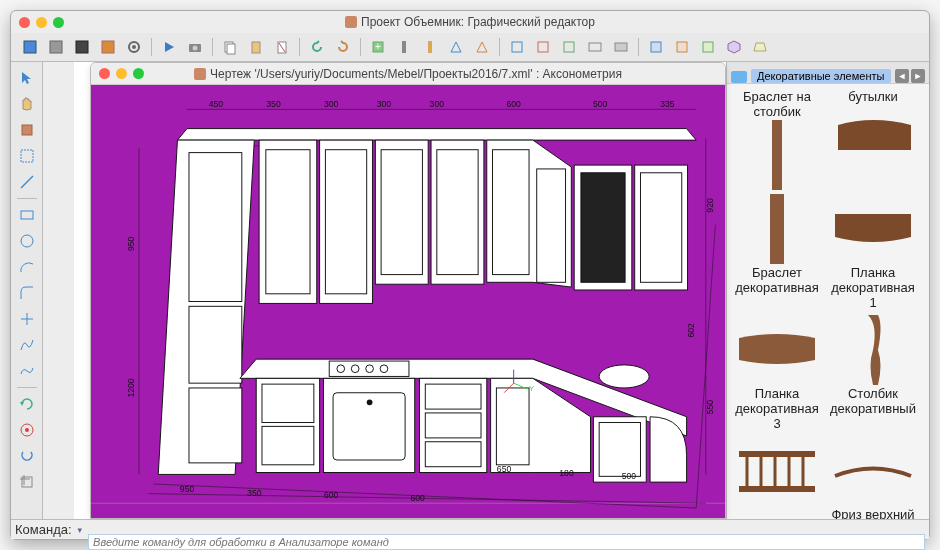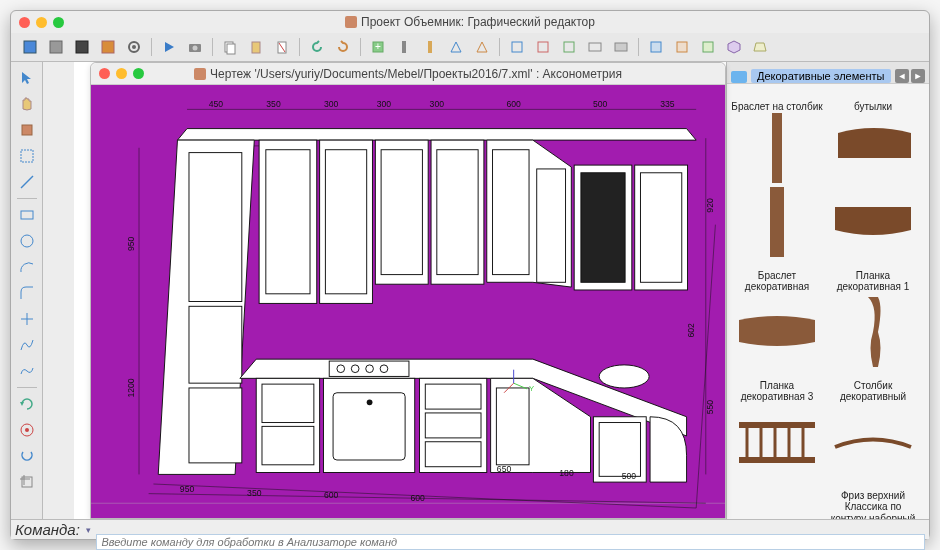--- a/index.html
+++ b/index.html
@@ -42,24 +42,24 @@
 .side-panel { width:203px; background:#f4f4f4; border-left:1px solid #bbb; display:flex; flex-direction:column; }
 .panel-header { height:22px; display:flex; align-items:flex-end; background:#e4e4e4; border-bottom:1px solid #ccc; padding:0 4px; gap:4px; }
 .folder-icon { width:16px; height:12px; background:#6cb4ee; border-radius:2px; }
 .panel-title { flex:1; font-size:11px; background:#a8c8f0; padding:1px 6px; border-radius:2px; color:#000; }
 .panel-arrows{ display:flex; gap:2px; }
 .arrow-btn{ width:14px; height:14px; background:#888; color:#fff; font-size:9px; display:flex; align-items:center; justify-content:center; cursor:pointer; border-radius:2px;}
 
 .library { flex:1; overflow-y:auto; padding:4px; display:flex; flex-wrap:wrap; align-content:flex-start; gap:4px; }
 .lib-item { width:92px; display:flex; flex-direction:column; align-items:center; cursor:pointer; }
 .lib-thumb { width:88px; height:70px; display:flex; align-items:center; justify-content:center; }
-.lib-label { font-size:10px; text-align:center; color:#222; line-height:1.15; margin-top:13px; }
+.lib-label { font-size:13px; text-align:center; color:#222; line-height:1.15; margin-top:2px; }
 
 .command-bar { height:20px; border-top:1px solid #bbb; background:#eee; display:flex; align-items:center; padding:0 4px; gap:6px; }
-.cmd-label{ font-size:15px; color:#333;font-style:italic; }
+.cmd-label{ font-size:13px; color:#333; }
 .cmd-input{ flex:1; height:16px; background:#fff; border:1px solid #b8cfe5; font-size:11px; padding:0 4px; color:#999; font-style:italic;margin-top:24px; }
 
 
 .dim-text{ font:9px sans-serif; fill:#111; text-anchor:middle; }
 .dim-line{ stroke:#111; stroke-width:0.5; }
 .obj{ fill:#fff; stroke:#111; stroke-width:1; }
 .obj-dark{ fill:#222; stroke:#111; }
 .grid{ stroke:#bbb; stroke-width:0.4; }
 </style>
 </head>

